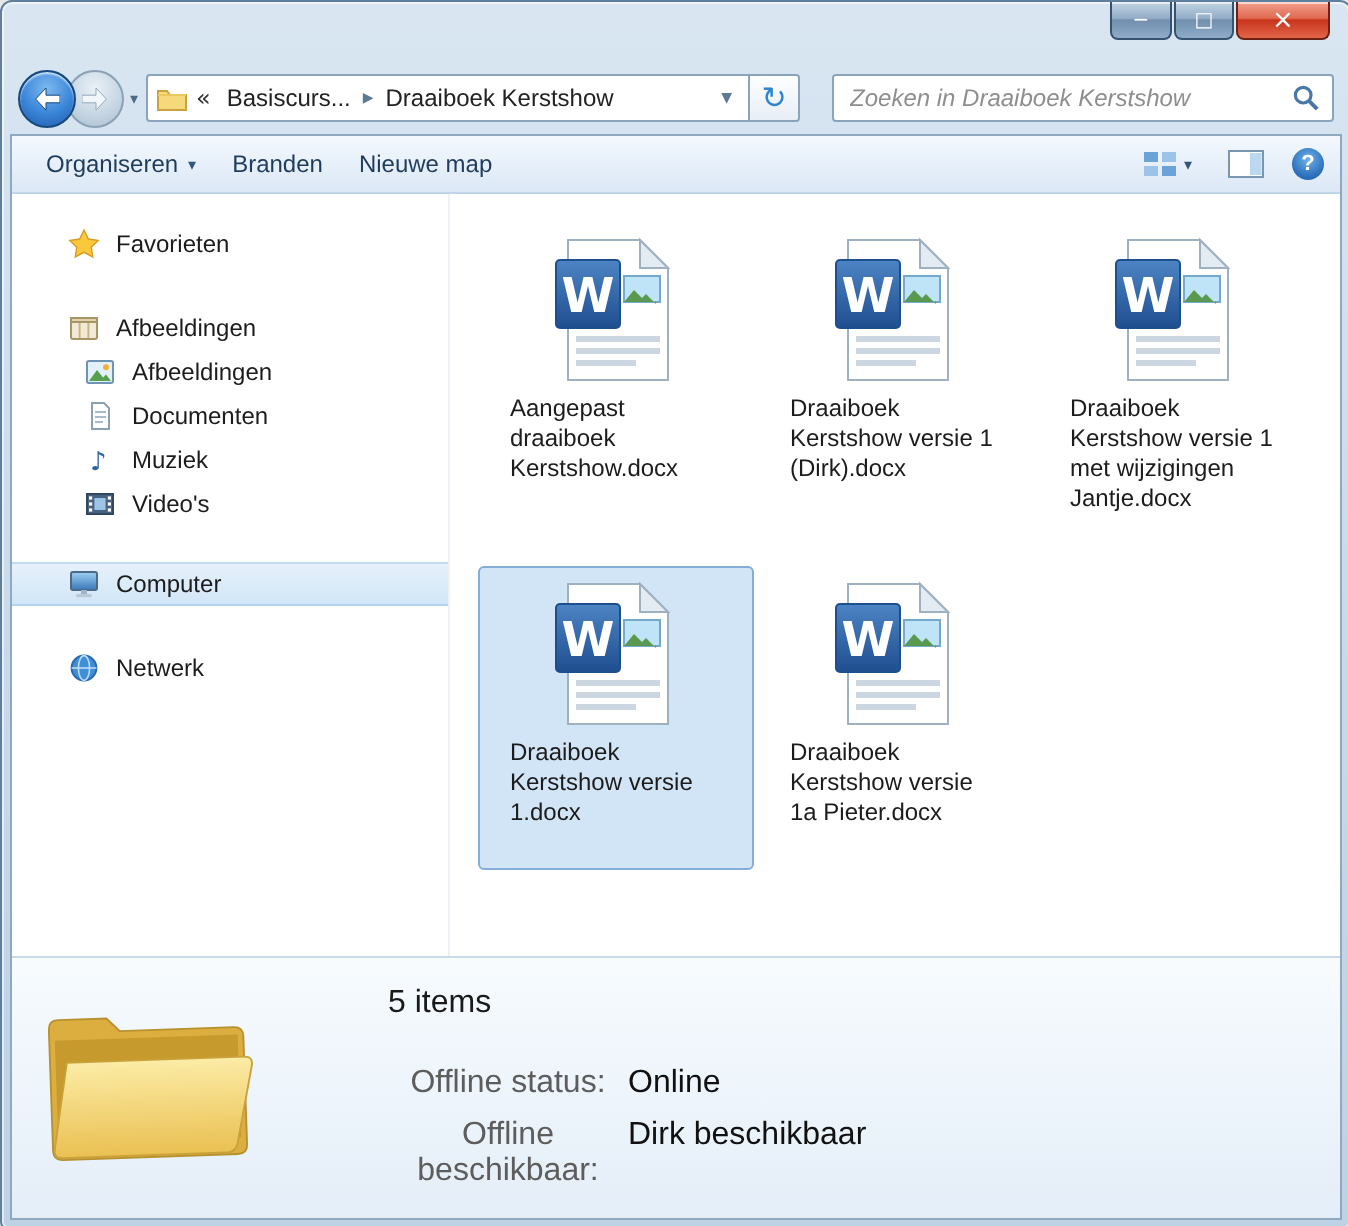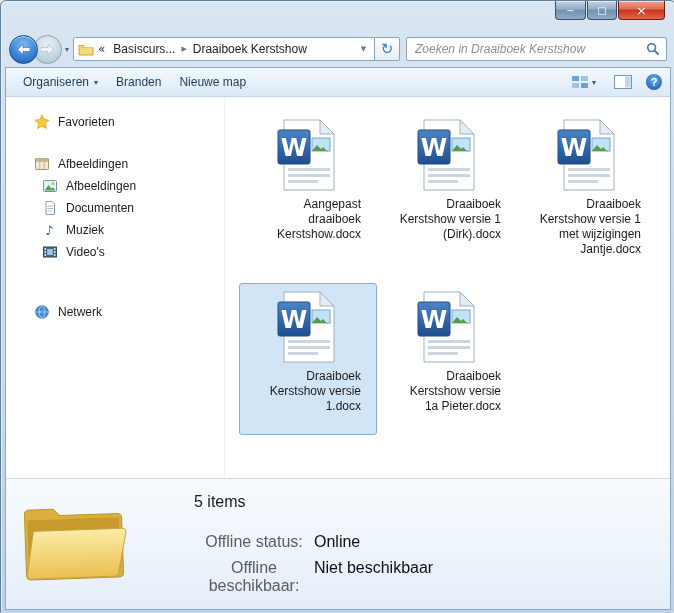--- a/index.html
+++ b/index.html
@@ -35,21 +35,21 @@
   .nav-dropdown{font-size:8px;color:#4d6b86;margin:0 4px 0 3px;}
   .addressbar{display:flex;align-items:center;height:24px;box-sizing:border-box;width:302px;
     background:#fff;border:1px solid #8ba4bc;border-radius:2px 0 0 2px;font-size:12px;color:#222;padding:0 4px;}
   .addressbar .overflow{color:#333;margin:0 4px;}
   .crumb{padding:2px 4px;white-space:nowrap;}
   .crumb-sep{font-size:7px;color:#5b7priv;color:#5b7a96;padding:0 2px;}
   .crumb-drop{font-size:7px;color:#5b7a96;margin-left:auto;padding:0 4px;}
   .refresh-btn{width:25px;height:24px;box-sizing:border-box;border:1px solid #8ba4bc;border-left:none;
     border-radius:0 2px 2px 0;background:linear-gradient(180deg,#fefefe,#e7eef6);
     display:flex;align-items:center;justify-content:center;color:#2e86d1;font-size:15px;}
-  .searchbox{margin-left:6px;flex:1;height:24px;box-sizing:border-box;background:#fff;
+  .searchbox{margin-left:16px;flex:1;height:24px;box-sizing:border-box;background:#fff;
     border:1px solid #8ba4bc;border-radius:2px;display:flex;align-items:center;padding:0 6px;}
   .searchbox input{flex:1;border:none;outline:none;font-size:12px;font-style:italic;color:#444;
     font-family:"Liberation Sans",sans-serif;background:transparent;min-width:0;}
   .searchbox input::placeholder{color:#8e8e8e;font-style:italic;}
 
   
   .client{position:absolute;top:66px;left:4px;right:4px;bottom:4px;background:#fff;
     border:1px solid #8fa9c0;display:flex;flex-direction:column;overflow:hidden;}
 
   .toolbar{height:28px;flex:none;display:flex;align-items:center;padding:0 8px;font-size:12px;color:#1e3c5c;
@@ -68,21 +68,21 @@
   .side-item svg{flex:none;}
   .sp18{height:18px;}.sp20{height:20px;}
   .side-item.selected{background:linear-gradient(180deg,#e6f1fb 0%,#d2e6f8 100%);
     border-top:1px solid #c0dbf3;border-bottom:1px solid #b3d3ef;height:20px;}
 
   .content{flex:1;padding:14px 0 0 14px;box-sizing:border-box;border-left:1px solid #eef2f6;
     display:flex;flex-wrap:wrap;align-content:flex-start;}
   .tile{width:138px;min-height:152px;margin:0 2px 20px 0;display:flex;flex-direction:column;align-items:center;
     padding:6px 0 4px;box-sizing:border-box;border:1px solid transparent;border-radius:3px;cursor:default;}
   .tile.selected{background:#d2e5f7;border-color:#84aed8;}
-  .file-label{width:106px;text-align:right;font-size:12px;line-height:15px;margin-top:5px;color:#1c1c1c;word-wrap:break-word;}
+  .file-label{width:106px;text-align:left;font-size:12px;line-height:15px;margin-top:5px;color:#1c1c1c;word-wrap:break-word;}
 
   
   .details{height:130px;flex:none;display:flex;border-top:1px solid #c9d9e8;
     background:linear-gradient(180deg,#f7fbfe 0%,#edf4fb 55%,#e4eef8 100%);}
   .folder-wrap{width:150px;flex:none;display:flex;align-items:center;padding-left:12px;box-sizing:border-box;}
   .folder-wrap svg{transform:rotate(-2deg);}
   .info{padding:14px 0 0 38px;font-size:16px;color:#222;}
   .items-count{margin-bottom:22px;color:#1a1a1a;}
   .drow{display:flex;margin-top:8px;}
   .dlabel{width:120px;color:#5d5d5d;text-align:center;}
@@ -245,20 +245,28 @@
               <rect x="2.5" y="7.2" width="1.6" height="1.6" fill="#ffffff"></rect>
               <rect x="2.5" y="10.2" width="1.6" height="1.6" fill="#ffffff"></rect>
             <rect x="11.9" y="4.2" width="1.6" height="1.6" fill="#ffffff"></rect>
               <rect x="11.9" y="7.2" width="1.6" height="1.6" fill="#ffffff"></rect>
               <rect x="11.9" y="10.2" width="1.6" height="1.6" fill="#ffffff"></rect>
             <rect x="5.2" y="5" width="5.6" height="6" fill="#9fc3e2"></rect>
           </svg>
           <span>Video's</span>
         </div>
         <div class="sp18"></div>
+        <div class="side-item selected">
+          <svg width="16" height="16" viewBox="0 0 16 16">
+            <rect x="1.5" y="2" width="13" height="9" rx="1" fill="url(#scr)" stroke="#4a6a88"></rect>
+            <rect x="6.5" y="11" width="3" height="2" fill="#9fb4c8"></rect>
+            <rect x="4" y="13" width="8" height="1.6" rx="0.8" fill="#b9c9d8"></rect>
+          </svg>
+          <span>Computer</span>
+        </div>
         <div class="sp20"></div>
         <div class="side-item">
           <svg width="16" height="16" viewBox="0 0 16 16">
             <circle cx="8" cy="8" r="6.2" fill="#3f8fd6" stroke="#2a6bb0"></circle>
             <ellipse cx="8" cy="8" rx="2.8" ry="6.2" fill="none" stroke="#bcdcf5" stroke-width="0.8"></ellipse>
             <line x1="1.8" y1="8" x2="14.2" y2="8" stroke="#bcdcf5" stroke-width="0.8"></line>
           </svg>
           <span>Netwerk</span>
         </div>
       </div>
@@ -352,19 +360,19 @@
         </svg>
       </div>
       <div class="info">
         <div class="items-count">5 items</div>
         <div class="drow">
           <span class="dlabel">Offline status:</span>
           <span class="dval">Online</span>
         </div>
         <div class="drow">
           <span class="dlabel">Offline beschikbaar:</span>
-          <span class="dval">Niet beschikbaar</span>
+          <span class="dval">Dirk beschikbaar</span>
         </div>
       </div>
     </div>
 
   </div>
 </div>
 
 </body></html>

